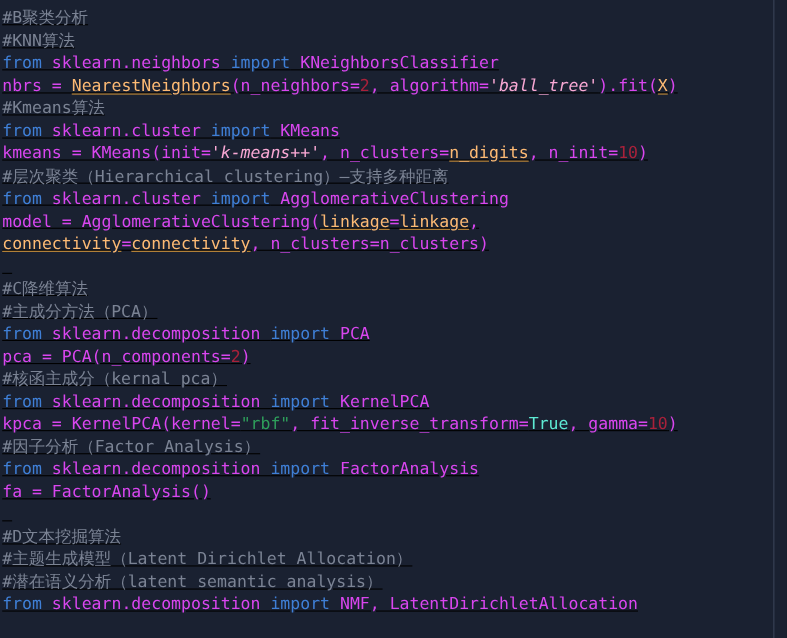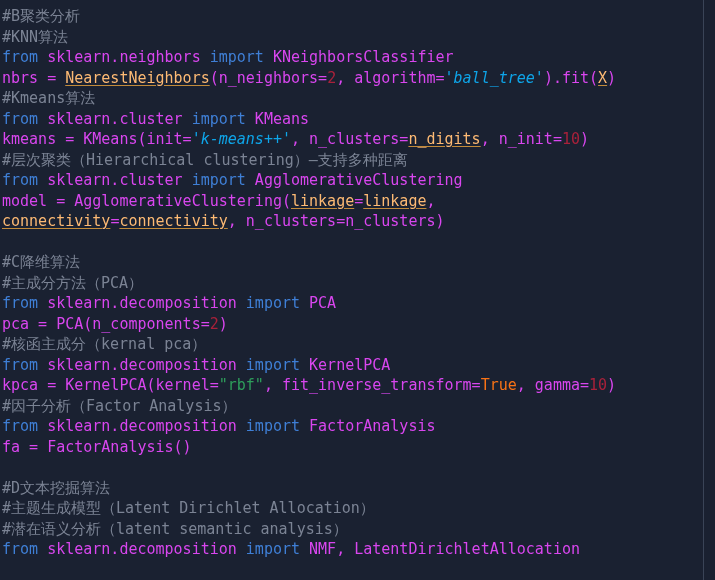--- a/index.html
+++ b/index.html
@@ -10,20 +10,21 @@
   #editor {
     position: relative;
     width: 715px;
     height: 580px;
     background: #1a2131;
     overflow: hidden;
     font-family: "DejaVu Sans Mono", "Liberation Mono", monospace;
     font-size: 15px;
     line-height: 20.5px;
     letter-spacing: 0px;
+    text-decoration: underline;
   }
   #ruler {
     position: absolute;
     top: 0;
     left: 703px;
     width: 1px;
     height: 580px;
     background: #3a4457;
   }
   #code {
@@ -31,24 +32,24 @@
     padding: 6px 0 0 2px;
     white-space: pre;
   }
   .line {
     height: 20.5px;
     white-space: pre;
   }
   
   .kw   { color: #3f7fd6; text-align: center; }        
   .id   { color: #d946ef; }        
-  .str  { color: #0ea5e9; font-style: italic; }  
+  .str  { color: #f9a8d4; font-style: italic; }  
   .str2 { color: #2e9e5b; }        
   .num  { color: #a8213a; }        
-  .bool { color: #f97316; }        
+  .bool { color: #5eead4; }        
   .cmt  { color: #7b8394; }        
   .sp   { color: #fdba74;
           text-decoration: underline;
           text-decoration-color: #c28b3a;
           text-decoration-thickness: 1px;
           text-underline-offset: 2px; }
 </style>
 </head>
 <body>
 

